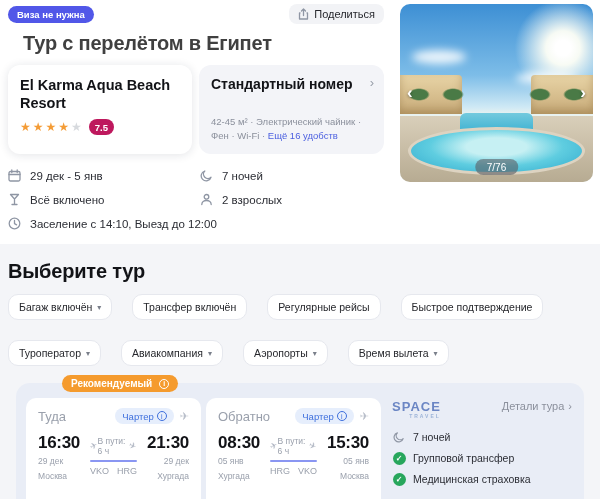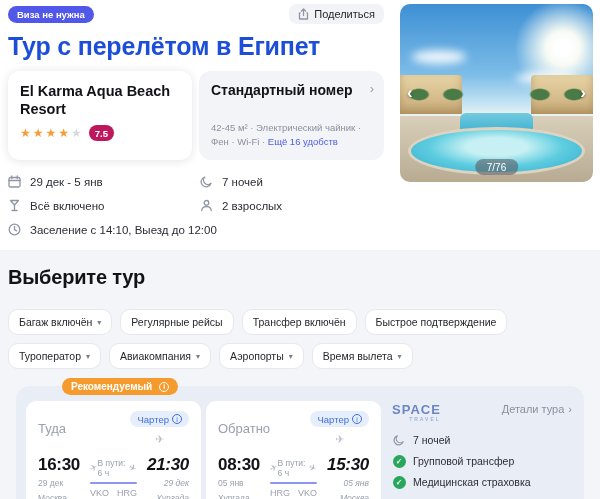--- a/index.html
+++ b/index.html
@@ -7,21 +7,21 @@
   body { font-family:"Liberation Sans", sans-serif; background:#f4f5f8; color:#17181c; }
 
   
   .top { background:#fff; padding:4px 7px 14px 8px; display:flex; gap:16px; }
   .top-left { flex:1; min-width:0; }
   .badge-row { display:flex; justify-content:space-between; align-items:center; height:20px; }
   .visa-badge { background:#5157e8; color:#fff; font-size:9.5px; font-weight:700;
     padding:3px 9px; border-radius:10px; }
   .share-btn { background:#f2f3f6; border:none; border-radius:8px; font-family:inherit;
     font-size:11px; color:#26272c; padding:4px 9px; display:flex; align-items:center; gap:5px; cursor:pointer; }
-  h1.page-title { font-size:25px; font-weight:800; letter-spacing:-0.2px; margin:8px 0 10px; color:#1d4ed8; }
+  h1.page-title { font-size:20px; font-weight:800; letter-spacing:-0.2px; margin:8px 15px 10px; color:#404040; }
 
   .cards-row { display:flex; gap:7px; }
   .hotel-card { width:184px; background:#fff; border-radius:12px; padding:11px 12px;
     box-shadow:0 1px 10px rgba(25,30,60,.12); }
   .hotel-name { font-size:14.5px; font-weight:800; line-height:1.25; color:#121317; }
   .stars-row { display:flex; align-items:center; gap:2px; margin:7px 0 8px; }
   .star { font-size:12px; color:#f49c36; line-height:1; }
   .star.off { color:#d7dade; }
   .rating-badge { background:#be185d; color:#fff; font-size:9.5px; font-weight:700;
     border-radius:9px; padding:2.5px 6px; margin-left:5px; }
@@ -62,44 +62,44 @@
     border:3px solid #ddd3c1; }
   .nav-arrow { position:absolute; top:45%; color:#fff; font-size:17px; font-weight:700;
     text-shadow:0 1px 3px rgba(0,0,0,.45); cursor:pointer; line-height:1; }
   .nav-prev { left:7px; } .nav-next { right:7px; }
   .photo-counter { position:absolute; left:50%; transform:translateX(-50%); bottom:7px;
     background:rgba(92,96,102,.62); color:#fff; font-size:10px; padding:2.5px 12px; border-radius:10px; }
 
   
   .choose { padding:16px 8px 0; }
   h2.section-title { font-size:20px; font-weight:800; color:#121317; letter-spacing:-0.2px; }
-  .chips { display:flex; flex-wrap:wrap; gap:8px; margin-top:20px; max-width:570px; }
+  .chips { display:flex; flex-wrap:wrap; gap:20px; margin-top:11px; max-width:570px; }
   .chip { background:#fff; border:1px solid #e6e8ee; border-radius:10px; padding:6px 10px;
     font-size:10.5px; color:#26272c; display:flex; align-items:center; gap:5px; cursor:pointer; white-space:nowrap; }
   .chip .chev { font-size:8px; color:#7a7f8a; }
 
   
   .tour-wrap { position:relative; margin:17px 8px 0; background:#e9edf6; border-radius:14px;
     padding:15px 10px 11px; }
   .rec-badge { position:absolute; top:-8px; left:46px; background:#f59b2e; color:#fff;
     font-size:10px; font-weight:700; border-radius:9px; padding:3px 9px; display:flex; align-items:center; gap:7px; }
   .tour-inner { display:flex; gap:5px; }
   .flight-card { flex:1; background:#fff; border-radius:10px; padding:10px 12px 11px;
     display:flex; flex-direction:column; min-height:113px; }
   .fc-head { display:flex; align-items:center; justify-content:space-between; }
   .fc-label { font-size:13px; color:#9aa0ac; }
-  .fc-head-right { display:flex; align-items:center; gap:6px;flex-direction:column; }
+  .fc-head-right { display:flex; align-items:center; gap:6px; }
   .charter-pill { background:#e6eefc; color:#3e6fdd; font-size:9.5px; border-radius:8px;
     padding:2.5px 7px; display:flex; align-items:center; gap:3px; cursor:pointer; }
   .airline-ic { color:#b9bfca; font-size:11px; cursor:pointer; }
   .fc-flight { display:flex; gap:8px; margin-top:9px; }
   .ep { width:44px; }
   .ep .time { font-size:17px; font-weight:800; color:#121317; letter-spacing:-0.3px; }
   .ep .sub { font-size:8.5px; color:#9aa0ac; line-height:1.5; margin-top:2px; }
-  .ep.arr { text-align:right;font-style:italic; }
+  .ep.arr { text-align:right; }
   .fc-mid { flex:1; padding-top:3px; }
   .mid-row1 { display:flex; align-items:center; justify-content:space-between; font-size:8.5px; color:#9aa0ac; }
   .plane-g { color:#b4bac6; font-size:9px; display:inline-block; }
   .takeoff { transform:rotate(-25deg); } .landing { transform:rotate(25deg); }
   .mid-line { height:2px; background:#8a96f2; border-radius:2px; margin:4px 0 4px; }
   .mid-row2 { display:flex; justify-content:space-between; font-size:9px; color:#9aa0ac; }
 
   
   .panel { width:188px; flex:0 0 auto; padding:2px 2px 0 6px; display:flex; flex-direction:column; }
   .panel-head { display:flex; justify-content:space-between; align-items:flex-start; }
@@ -217,24 +217,24 @@
 
 <div class="choose">
   <h2 class="section-title">Выберите тур</h2>
 
   <div class="chips">
     <div class="chip">
       <span>Багаж включён</span>
         <span class="chev">▾</span>
     </div>
     <div class="chip">
+      <span>Трансфер включён</span>
+    </div>
+    <div class="chip">
       <span>Регулярные рейсы</span>
-    </div>
-    <div class="chip">
-      <span>Трансфер включён</span>
     </div>
     <div class="chip">
       <span>Быстрое подтверждение</span>
     </div>
     <div class="chip">
       <span>Туроператор</span>
         <span class="chev">▾</span>
     </div>
     <div class="chip">
       <span>Авиакомпания</span>

